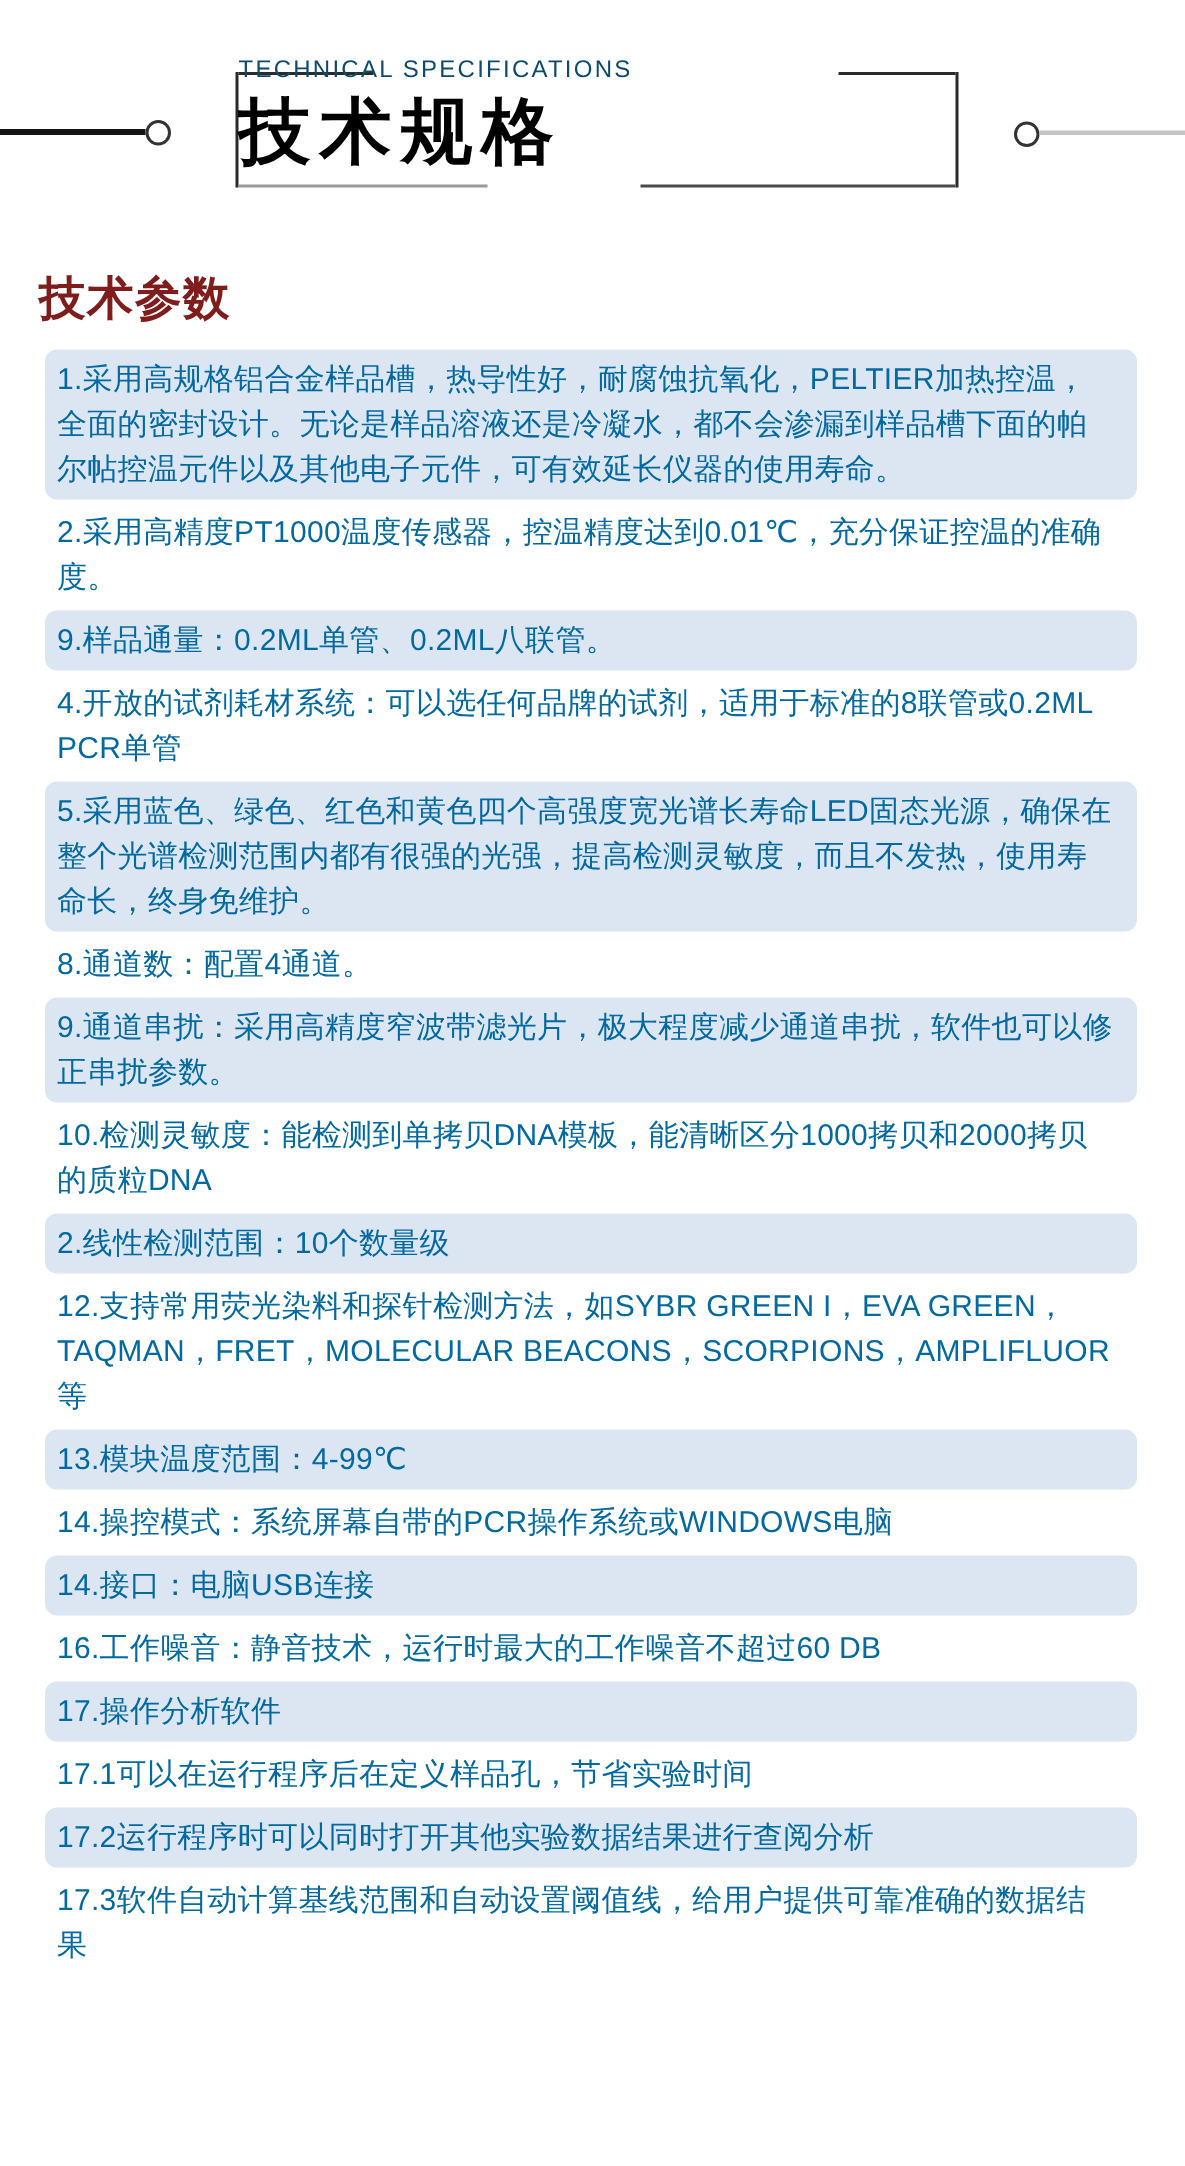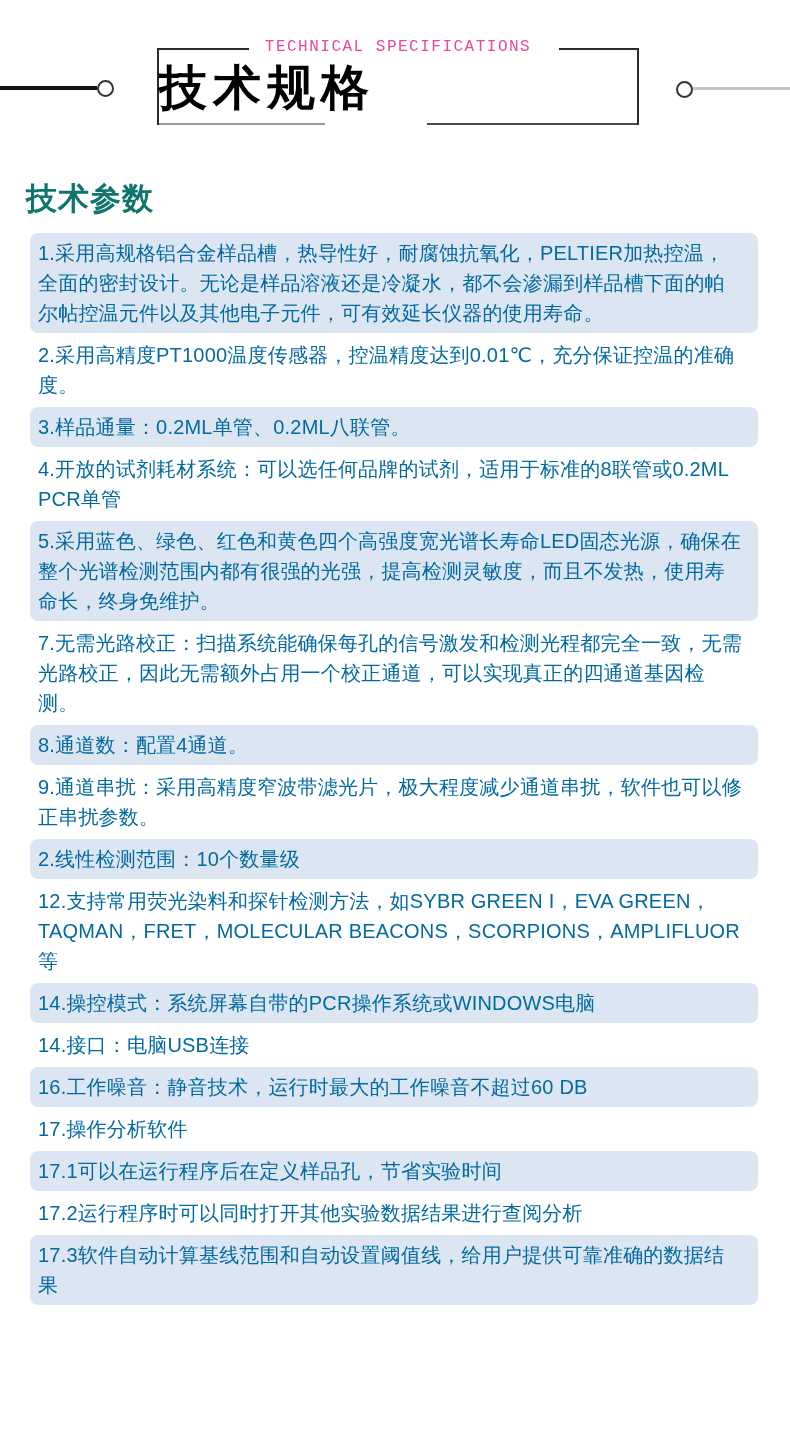--- a/index.html
+++ b/index.html
@@ -25,33 +25,33 @@
   .title-box{
     position:absolute;left:157px;top:48px;width:478px;height:77px;
     border-left:2px solid #2b2b2b;border-right:2px solid #2b2b2b;
   }
   .tb-seg{position:absolute;height:2px;}
   .tb-top-l{left:0;top:0;width:90px;background:#2b2b2b;}
   .tb-top-r{right:0;top:0;width:78px;background:#2b2b2b;}
   .tb-bot-l{left:0;bottom:0;width:166px;background:#9a9a9a;}
   .tb-bot-r{right:0;bottom:0;width:210px;background:#4a4a4a;}
   .eyebrow{
-    position:absolute;top:-10px;left:0;right:0;text-align:center;
-    font-family:Liberation Mono, monospace;
-    font-size:16px;letter-spacing:1.5px;color:#ec4899;white-space:nowrap;
+    position:absolute;top:-10px;left:0;right:0;text-align:left;
+    font-family:Liberation Sans, sans-serif;
+    font-size:16px;letter-spacing:1.5px;color:#0c4a6e;white-space:nowrap;
   }
   .cn-title{
     position:absolute;top:8px;left:0;right:0;text-align:left;
     font-size:48px;font-weight:bold;letter-spacing:6px;color:#000;white-space:nowrap;
   }
 
   
   .section-heading{
     position:absolute;left:26px;top:178px;margin:0;
-    font-size:31px;font-weight:bold;color:#0f766e;letter-spacing:1px;
+    font-size:31px;font-weight:bold;color:#7f1d1d;letter-spacing:1px;
   }
 
   .spec-list{position:absolute;left:30px;top:233px;width:728px;}
   .spec-item{
     font-size:20px;line-height:30px;
     padding:5px 14px 5px 8px;margin-bottom:2px;
     border-radius:8px;color:#0369a1;
     letter-spacing:0.2px;
   }
   .spec-item:nth-child(odd){background:var(--row-hl,#dce6f2);}
@@ -74,28 +74,29 @@
   </div>
 
   <div class="decor-right-circle"></div>
   <div class="decor-right-line"></div>
 
   <h2 class="section-heading">技术参数</h2>
 
   <main class="spec-list">
       <div class="spec-item">1.采用高规格铝合金样品槽，热导性好，耐腐蚀抗氧化，PELTIER加热控温，全面的密封设计。无论是样品溶液还是冷凝水，都不会渗漏到样品槽下面的帕尔帖控温元件以及其他电子元件，可有效延长仪器的使用寿命。</div>
       <div class="spec-item">2.采用高精度PT1000温度传感器，控温精度达到0.01℃，充分保证控温的准确度。</div>
-      <div class="spec-item">3.样品通量：0.2ML单管、0.2ML八联管。</div>
+      <div class="spec-item">9.样品通量：0.2ML单管、0.2ML八联管。</div>
       <div class="spec-item">4.开放的试剂耗材系统：可以选任何品牌的试剂，适用于标准的8联管或0.2ML PCR单管</div>
       <div class="spec-item">5.采用蓝色、绿色、红色和黄色四个高强度宽光谱长寿命LED固态光源，确保在整个光谱检测范围内都有很强的光强，提高检测灵敏度，而且不发热，使用寿命长，终身免维护。</div>
-      <div class="spec-item">7.无需光路校正：扫描系统能确保每孔的信号激发和检测光程都完全一致，无需光路校正，因此无需额外占用一个校正通道，可以实现真正的四通道基因检测。</div>
       <div class="spec-item">8.通道数：配置4通道。</div>
       <div class="spec-item">9.通道串扰：采用高精度窄波带滤光片，极大程度减少通道串扰，软件也可以修正串扰参数。</div>
+      <div class="spec-item">10.检测灵敏度：能检测到单拷贝DNA模板，能清晰区分1000拷贝和2000拷贝的质粒DNA</div>
       <div class="spec-item">2.线性检测范围：10个数量级</div>
       <div class="spec-item">12.支持常用荧光染料和探针检测方法，如SYBR GREEN I，EVA GREEN，TAQMAN，FRET，MOLECULAR BEACONS，SCORPIONS，AMPLIFLUOR等</div>
+      <div class="spec-item">13.模块温度范围：4-99℃</div>
       <div class="spec-item">14.操控模式：系统屏幕自带的PCR操作系统或WINDOWS电脑</div>
       <div class="spec-item">14.接口：电脑USB连接</div>
       <div class="spec-item">16.工作噪音：静音技术，运行时最大的工作噪音不超过60 DB</div>
       <div class="spec-item">17.操作分析软件</div>
       <div class="spec-item">17.1可以在运行程序后在定义样品孔，节省实验时间</div>
       <div class="spec-item">17.2运行程序时可以同时打开其他实验数据结果进行查阅分析</div>
       <div class="spec-item">17.3软件自动计算基线范围和自动设置阈值线，给用户提供可靠准确的数据结果</div>
     </main>
 
 </div>

